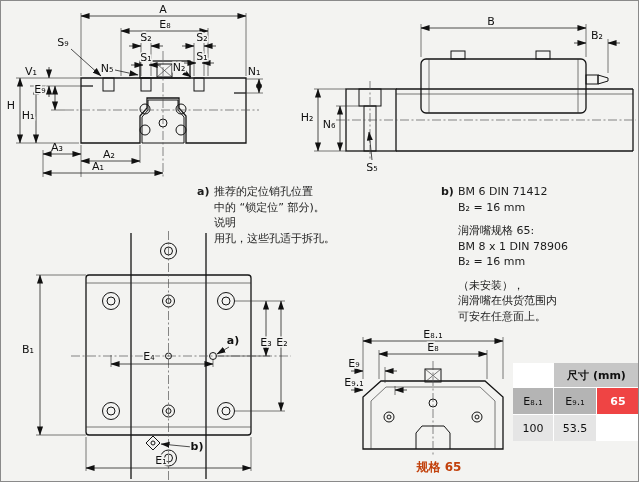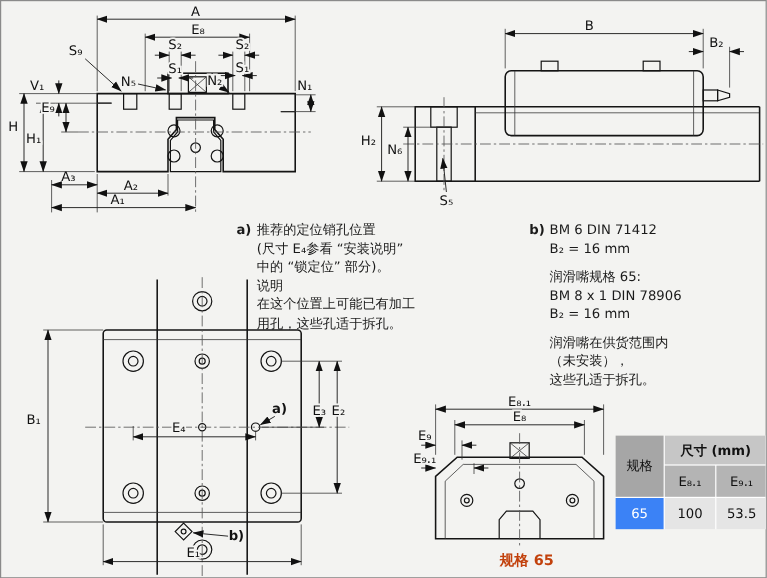--- a/index.html
+++ b/index.html
@@ -17,21 +17,21 @@
   .note{position:absolute;display:flex;font-size:11px;line-height:15.5px;color:#1a1a1a}
   .note .mk{font-weight:bold;width:17px;flex:none}
   .note .ln{display:block;white-space:nowrap}
   .note p{margin:0 0 8px}
   #caption{position:absolute;left:393px;top:458px;width:90px;text-align:center;font-size:12px;font-weight:bold;color:#c2410c}
   #dim-table{position:absolute;left:512px;top:362px;display:grid;grid-template-columns:40px 42px 42px;grid-template-rows:24px 26px 26px;gap:1px;background:#fff;font-size:11px;color:#111}
   #dim-table .c{display:flex;align-items:center;justify-content:center;padding:0 2px;white-space:nowrap}
   .tc-unit{grid-column:2/4;background:#c6c6c6;font-weight:bold}
   .tc-size{grid-row:1/3;background:#a6a6a6}
   .tc-h{background:#b4b4b4}
-  .tc-key{background:#3b82f6;color:#fff;font-weight:normal}
+  .tc-key{background:#ef4444;color:#fff;font-weight:bold}
   .tc-v{background:#e5e5e5}
 </style>
 </head>
 <body>
 
 <div id="canvas">
 
   <svg width="0" height="0" class="abs">
     <defs>
       <marker id="arr" viewBox="0 0 10 8" refX="9.5" refY="4" markerWidth="9" markerHeight="7.2" markerUnits="userSpaceOnUse" orient="auto-start-reverse">
@@ -299,50 +299,47 @@
       <text x="15" y="59" text-anchor="middle" class="halo">E₉.₁</text>
     </g>
   </svg>
 
   <div id="caption">规格 65</div>
 
   <div class="note" style="left:196px;top:183px;width:150px">
     <div class="mk">a)</div>
     <div>
       <span class="ln">推荐的定位销孔位置</span>
-      <span class="ln">(尺寸 E₄参看 “安装说明”</span>
       <span class="ln">中的 “锁定位” 部分)。</span>
       <span class="ln">说明</span>
-      <span class="ln">在这个位置上可能已有加工</span>
       <span class="ln">用孔，这些孔适于拆孔。</span>
     </div>
   </div>
 
   <div class="note" style="left:440px;top:183px;width:200px">
     <div class="mk">b)</div>
     <div>
       <p>
         <span class="ln">BM 6 DIN 71412</span>
         <span class="ln">B₂ = 16 mm</span>
       </p>
       <p>
         <span class="ln">润滑嘴规格 65:</span>
         <span class="ln">BM 8 x 1 DIN 78906</span>
         <span class="ln">B₂ = 16 mm</span>
       </p>
       <p>
+        <span class="ln">（未安装），</span>
         <span class="ln">润滑嘴在供货范围内</span>
-        <span class="ln">（未安装），</span>
-        <span class="ln">这些孔适于拆孔。</span>
+        <span class="ln">可安在任意面上。</span>
       </p>
     </div>
   </div>
 
   <div id="dim-table">
-    <div class="c tc-size">规格</div>
     <div class="c tc-unit">尺寸 (mm)</div>
     <div class="c tc-h">E₈.₁</div>
     <div class="c tc-h">E₉.₁</div>
     <div class="c tc-key">65</div>
     <div class="c tc-v">100</div>
     <div class="c tc-v">53.5</div>
   </div>
 
 </div>
 

